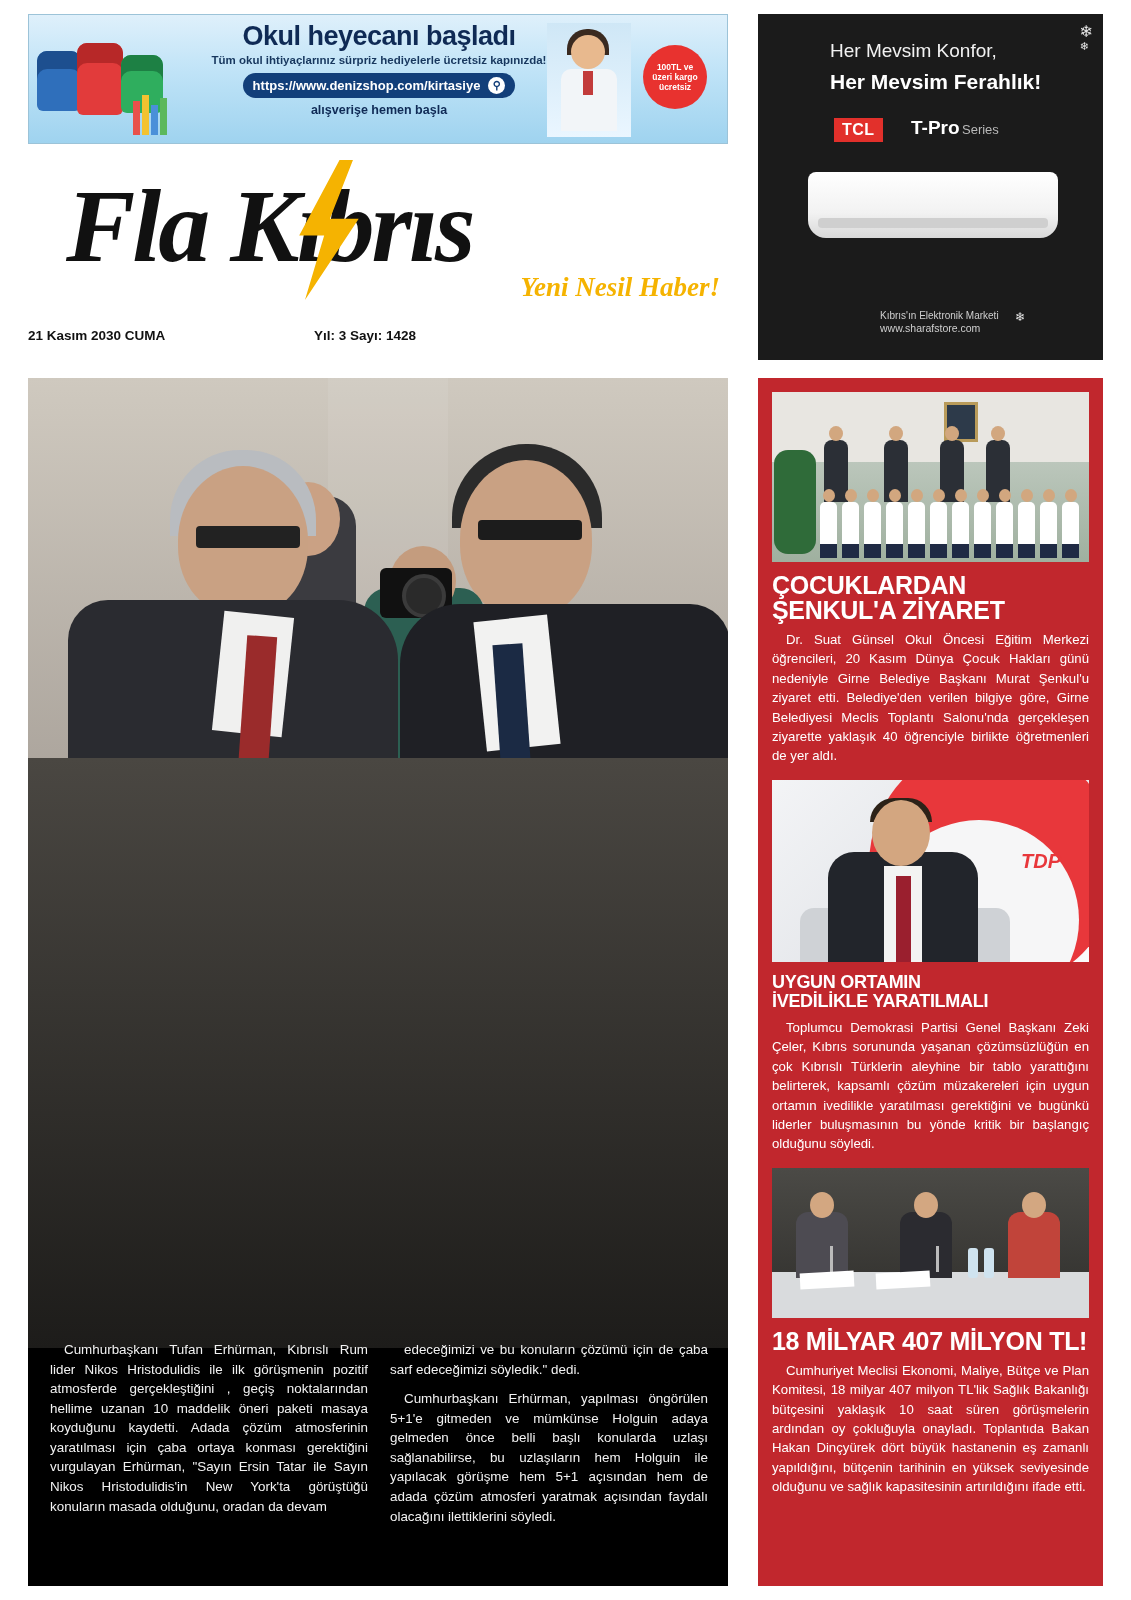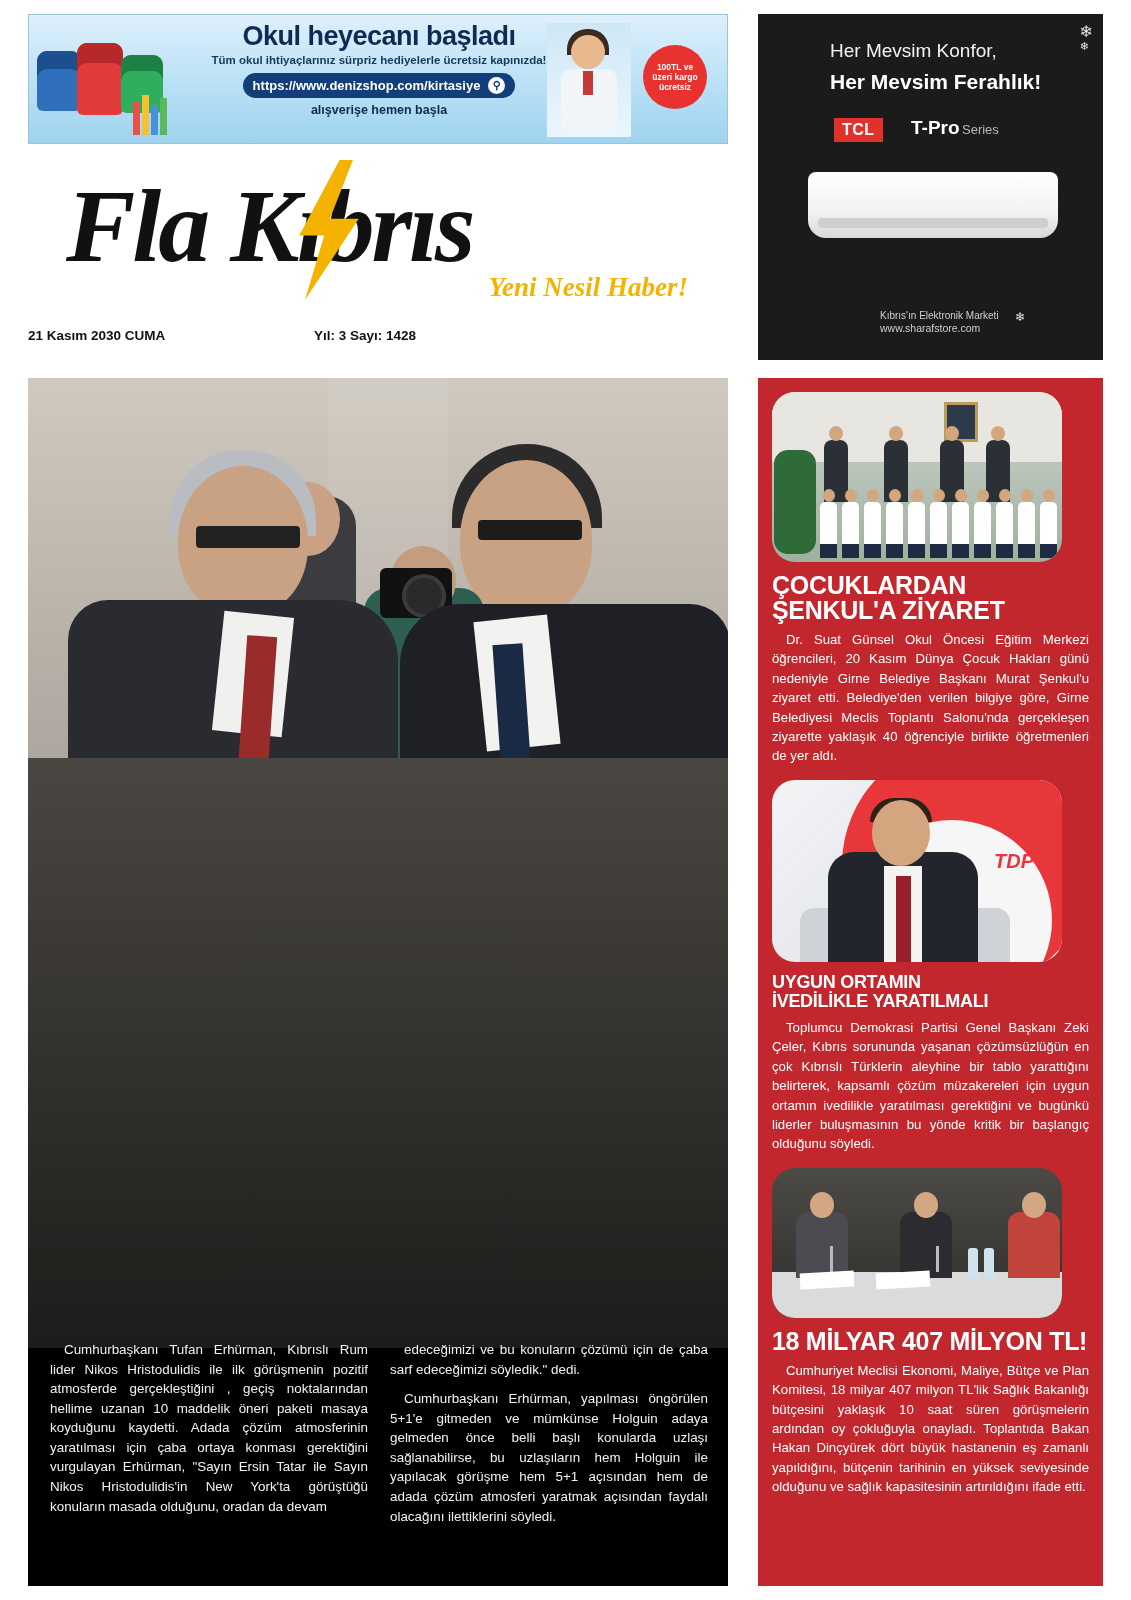--- a/index.html
+++ b/index.html
@@ -82,21 +82,21 @@
     font-weight: 700; font-style: italic;
     font-size: 104px; letter-spacing: -3px; color: #111;
     white-space: nowrap;
   }
   .bolt {
     position: absolute; left: 252px; top: 0px; width: 96px; height: 140px;
     background: #f5b301;
     clip-path: polygon(62% 0%, 20% 54%, 46% 54%, 26% 100%, 82% 42%, 52% 42%, 76% 0%);
   }
   .slogan {
-    position: absolute; right: 40px; top: 112px;
+    position: absolute; right: 8px; top: 112px;
     font-family: "Liberation Serif", serif; font-style: italic; font-weight: 700;
     font-size: 27px; color: #f5b301;
   }
   .meta {
     position: absolute; top: 168px; left: 0; width: 700px; height: 26px;
     font-size: 13.5px; font-weight: 700; color: #111;
   }
   .meta .date { position: absolute; left: 0; top: 0; }
   .meta .issue { position: absolute; left: 286px; top: 0; }
 
@@ -177,21 +177,21 @@
   }
   .hero-body .col { width: 318px; font-size: 13.4px; line-height: 1.46; text-align: justify; }
   .hero-body p { margin: 0 0 10px 0; text-indent: 14px; }
 
   
   .rail {
     position: absolute; right: 28px; top: 378px; width: 345px; height: 1208px;
     background: #c1272d;
   }
   .rail-inner { position: absolute; left: 14px; top: 14px; width: 317px; }
-  .rail-photo { width: 290px; background:#555; overflow:hidden; position: relative; border-radius: 23px; }
+  .rail-photo { width: 317px; background:#555; overflow:hidden; position: relative; }
 
   
   .p1 { height: 170px; background: linear-gradient(180deg,#cfd6cf 0%,#9fb09f 100%); }
   .p1 .wall { position:absolute; left:0; top:0; width:317px; height:70px; background:#e8e6e1;}
   .p1 .frame { position:absolute; left: 172px; top: 10px; width: 34px; height: 40px; background:#2d3a4a; border: 3px solid #b99b5a;}
   .p1 .plant { position:absolute; left: 2px; top: 58px; width: 42px; height: 104px; background:#2f6b39; border-radius: 14px;}
   .p1 .kid {
     position:absolute; bottom: 4px; width: 17px; height: 56px; background:#fff;
     border-radius: 5px 5px 0 0;
   }

